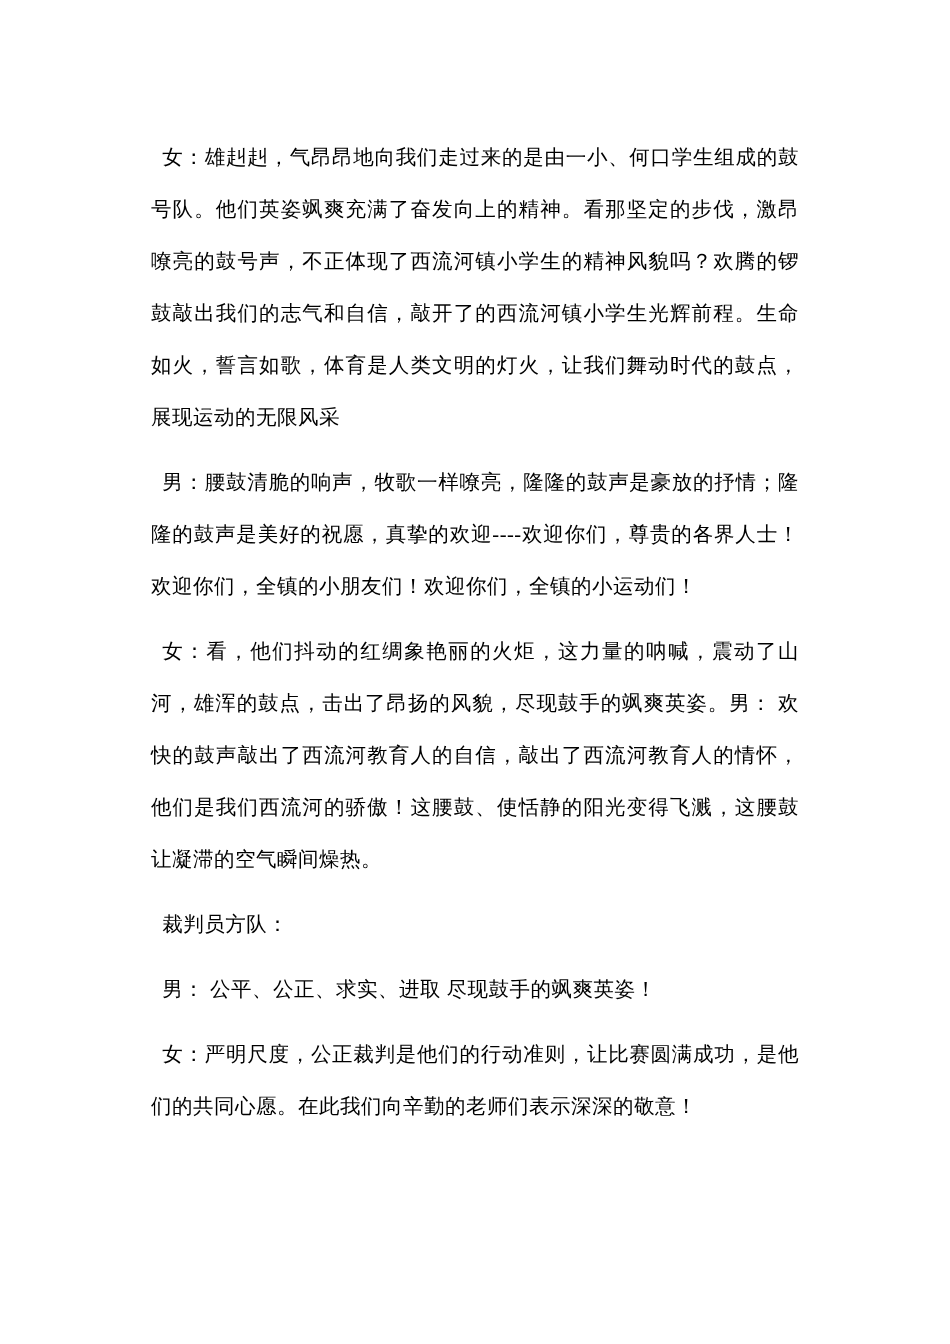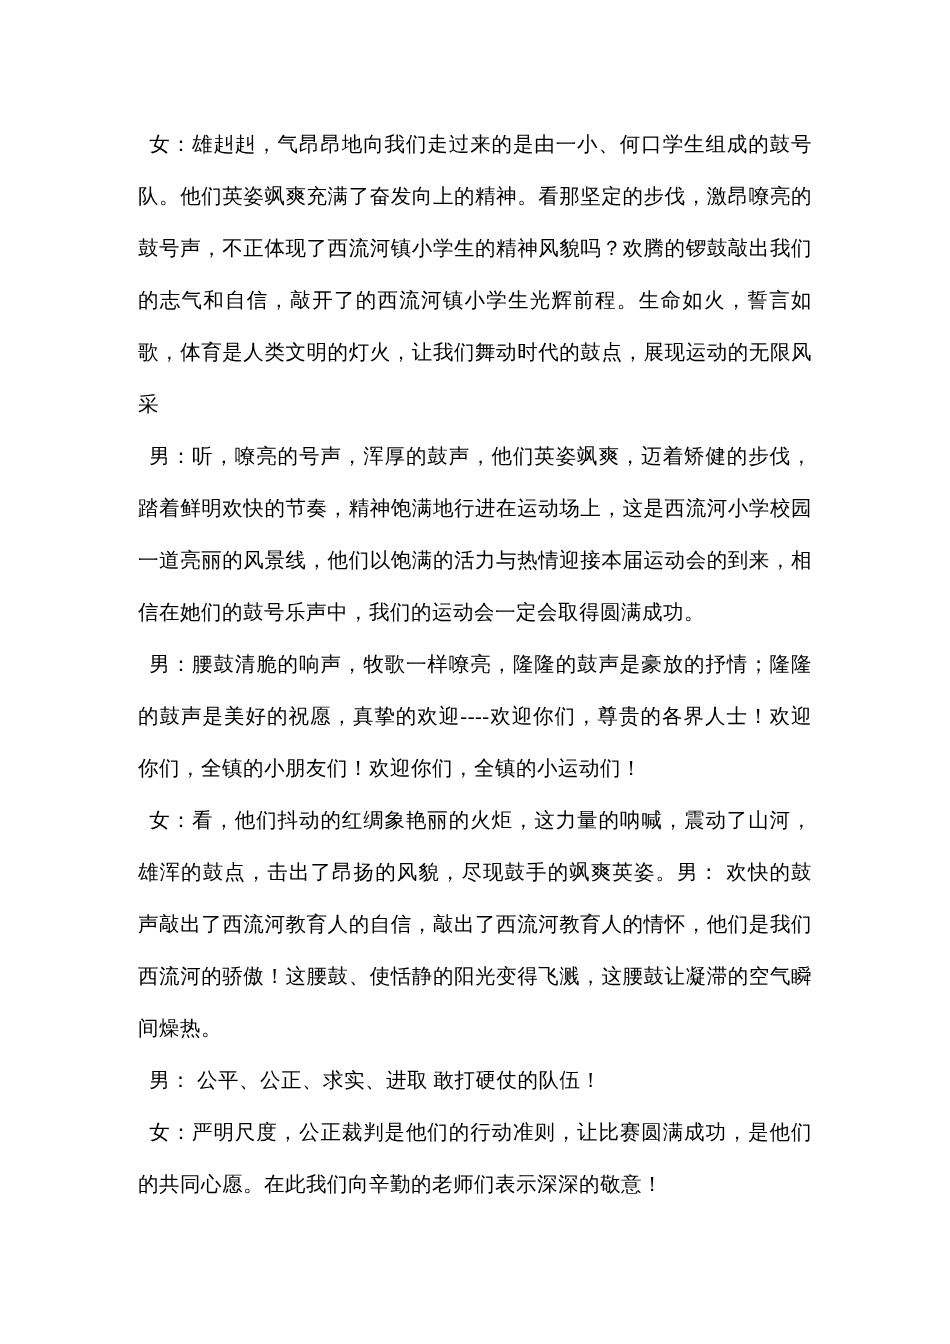--- a/index.html
+++ b/index.html
@@ -15,33 +15,33 @@
   .page {
     width: 950px;
     min-height: 1344px;
     box-sizing: border-box;
     padding: 118px 138px 80px 138px;
     background: #ffffff;
     color: #000000;
     font-family: "Liberation Serif", "DejaVu Serif", serif;
   }
   .para {
-    margin: 0;
+    margin: 13px;
     font-size: 20.5px;
     line-height: 52px;
     text-align: justify;
     text-justify: inter-ideograph;
     text-indent: 0.55em;
     letter-spacing: 0.5px;
     word-break: break-all;
   }
 </style>
 </head>
 <body>
 
 <div class="page">
   <p class="para">女：雄赳赳，气昂昂地向我们走过来的是由一小、何口学生组成的鼓号队。他们英姿飒爽充满了奋发向上的精神。看那坚定的步伐，激昂嘹亮的鼓号声，不正体现了西流河镇小学生的精神风貌吗？欢腾的锣鼓敲出我们的志气和自信，敲开了的西流河镇小学生光辉前程。生命如火，誓言如歌，体育是人类文明的灯火，让我们舞动时代的鼓点，展现运动的无限风采</p>
-  <p class="para">男：听，嘹亮的号声，浑厚的鼓声，他们英姿飒爽，迈着矫健的步伐，踏着鲜明欢快的节奏，精神饱满地行进在运动场上，这是西流河小学校园一道亮丽的风景线，他们以饱满的活力与热情迎接本届运动会的到来，相信在她们的鼓号乐声中，我们的运动会一定会取得圆满成功。</p>
   <p class="para">男：腰鼓清脆的响声，牧歌一样嘹亮，隆隆的鼓声是豪放的抒情；隆隆的鼓声是美好的祝愿，真挚的欢迎----欢迎你们，尊贵的各界人士！欢迎你们，全镇的小朋友们！欢迎你们，全镇的小运动们！</p>
   <p class="para">女：看，他们抖动的红绸象艳丽的火炬，这力量的呐喊，震动了山河，雄浑的鼓点，击出了昂扬的风貌，尽现鼓手的飒爽英姿。男： 欢快的鼓声敲出了西流河教育人的自信，敲出了西流河教育人的情怀，他们是我们西流河的骄傲！这腰鼓、使恬静的阳光变得飞溅，这腰鼓让凝滞的空气瞬间燥热。</p>
-  <p class="para">男： 公平、公正、求实、进取 敢打硬仗的队伍！</p>
+  <p class="para">裁判员方队：</p>
+  <p class="para">男： 公平、公正、求实、进取 尽现鼓手的飒爽英姿！</p>
   <p class="para">女：严明尺度，公正裁判是他们的行动准则，让比赛圆满成功，是他们的共同心愿。在此我们向辛勤的老师们表示深深的敬意！</p>
 </div>
 
 </body></html>

